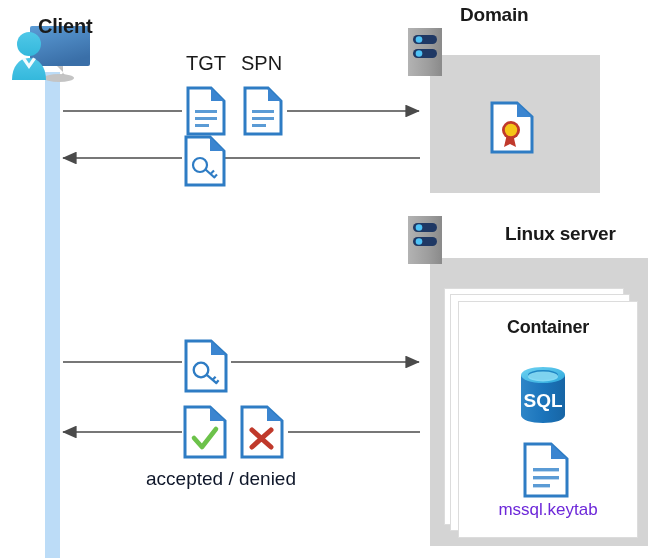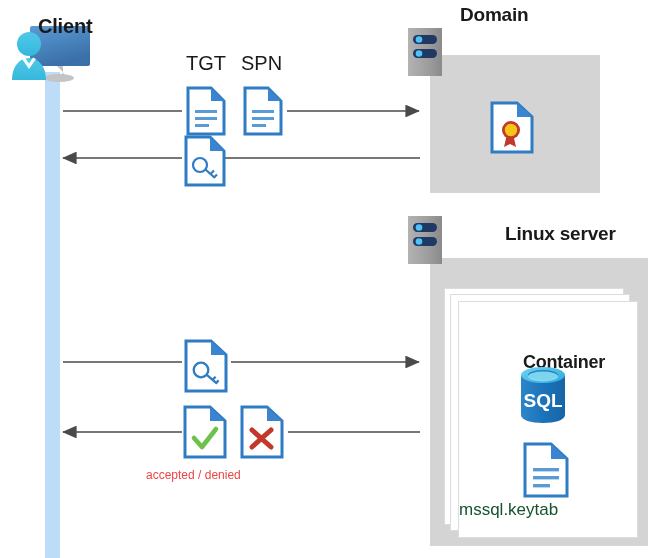--- a/index.html
+++ b/index.html
@@ -33,25 +33,25 @@
   .title-client { left: 38px; top: 15px; font-size: 20px; }
   .title-dc     { left: 460px; top: 3px; width: 150px; }
   .title-linux  { left: 461px; top: 222px; margin-left: 44px; }
   .title-container {
     left: 0; top: 0; width: 100%;
     text-align: center;
     font-size: 18px;
   }
 
   .caption {
-    font-size: 12px;
-    color: #ef4444;
+    font-size: 19px;
+    color: #0f172a;
   }
   .caption-accepted { left: 146px; top: 468px; }
-  .caption-keytab   { left: 0; top: 0; width: 100%; text-align: left; font-size: 17px; color: #14532d;}
+  .caption-keytab   { left: 0; top: 0; width: 100%; text-align: center; font-size: 17px; color: #6d28d9;}
 
   .doclabel {
     font-size: 20px;
     color: #1a1a1a;
   }
   .label-tgt { left: 186px; top: 52px; }
   .label-spn { left: 241px; top: 52px; text-align: right; }
 
   
   .panel {
@@ -68,21 +68,21 @@
 
   
   .card {
     background: #ffffff;
     border: 1px solid #dcdcdc;
   }
   .card1 { left: 444px; top: 288px; width: 178px; height: 235px; }
   .card2 { left: 450px; top: 294px; width: 178px; height: 235px; }
   .card3 { left: 458px; top: 301px; width: 178px; height: 235px; }
 
-  .container-inner { position: absolute; left: 16px; top: 14px; width: 100%; margin-top: 35px; }
+  .container-inner { position: absolute; left: 0; top: 14px; width: 100%; }
 
   
   svg { display: block; overflow: visible; }
 </style>
 </head>
 <body>
 
 <div id="canvas">
 
   <div class="abs panel panel-dc"></div>

